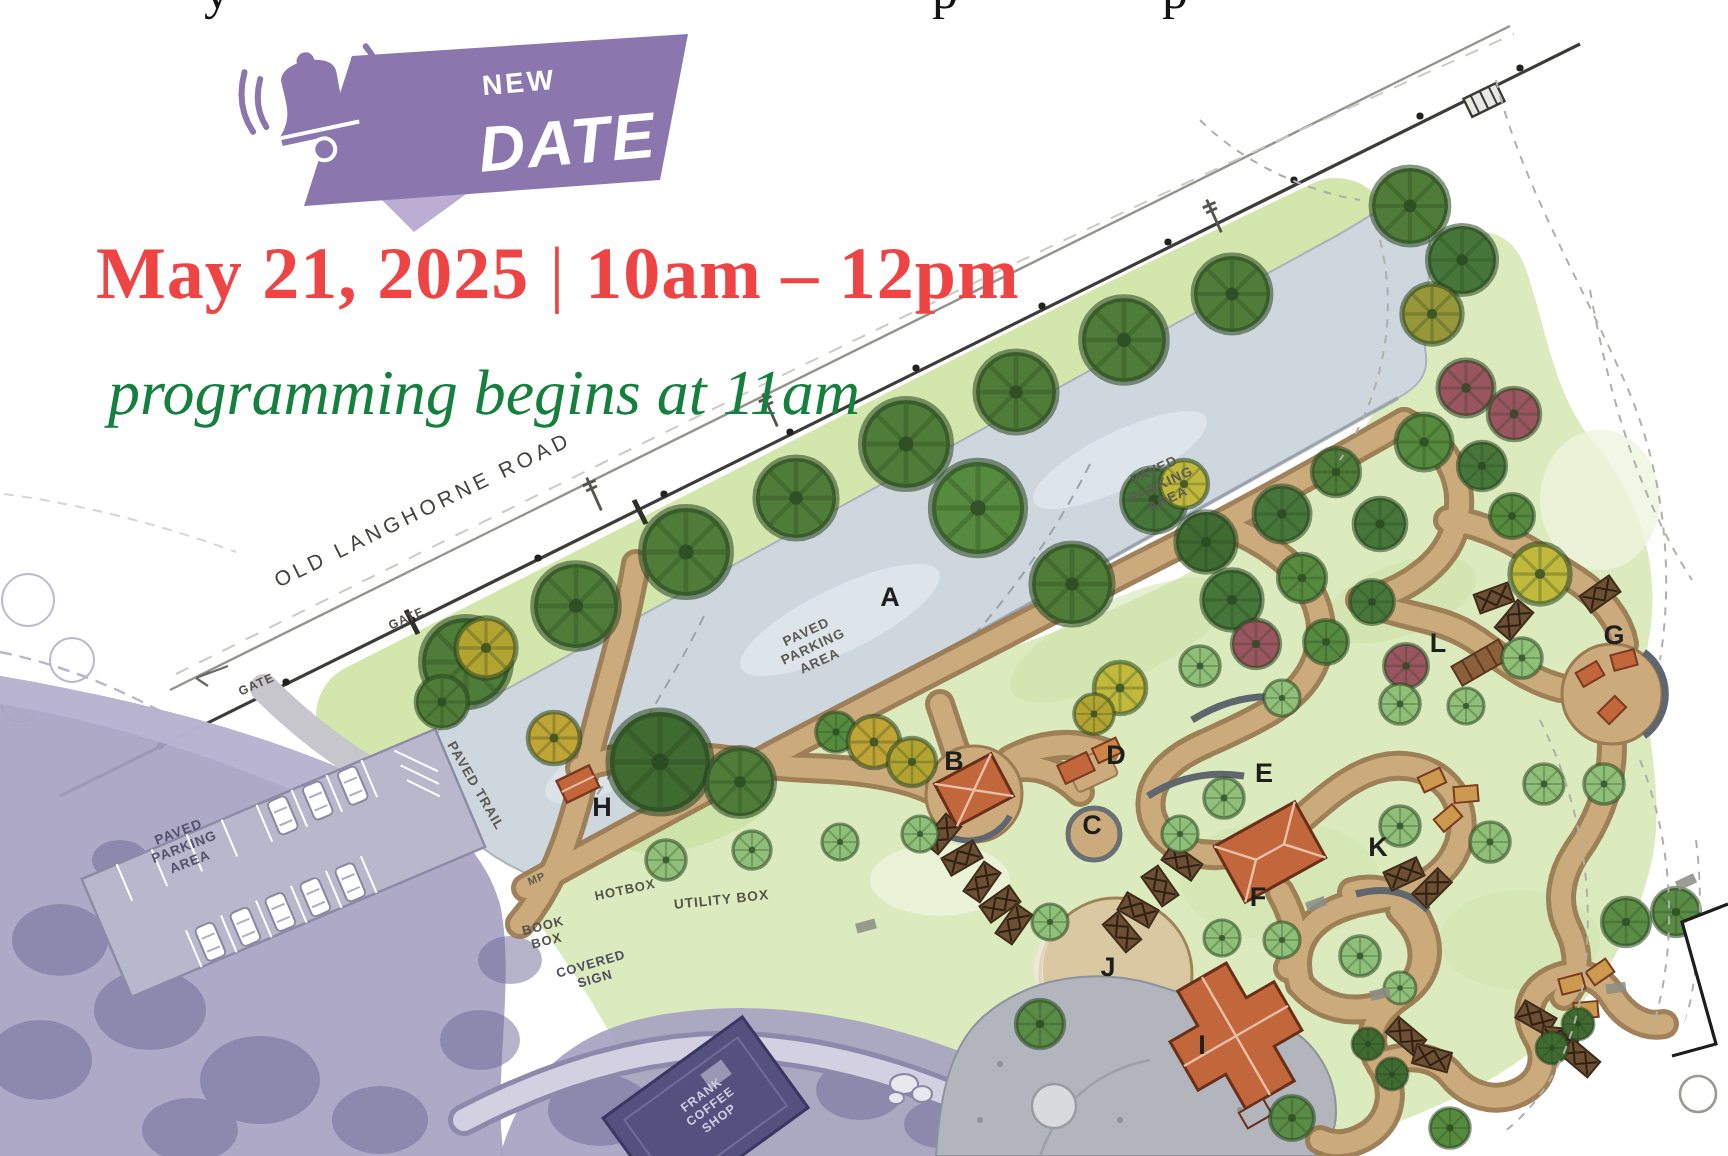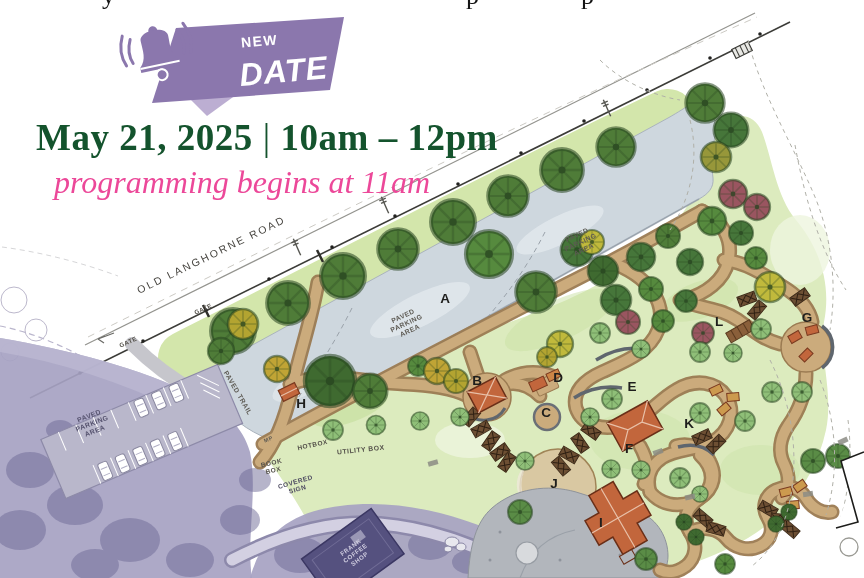--- a/index.html
+++ b/index.html
@@ -8,25 +8,25 @@
   .stage svg{display:block;}
   #plan{position:absolute;left:0;top:0;}
   
   #cropline{position:absolute;left:0;top:0;width:864px;height:10px;overflow:hidden;}
   #cropline span{position:absolute;top:-19px;font:26px "Liberation Serif",serif;color:#141414;}
   
   #badge{position:absolute;left:112px;top:4px;width:250px;height:125px;}
   .badge-top{font:700 14px "Liberation Sans",sans-serif;fill:#ffffff;letter-spacing:1.5px;}
   .badge-main{font:italic 700 32px "Liberation Sans",sans-serif;fill:#ffffff;letter-spacing:1px;}
   
-  #headline{position:absolute;left:36px;top:116px;width:540px;
-            font:700 37px "Liberation Serif",serif;color:#14532d;letter-spacing:.5px;white-space:nowrap;}
+  #headline{position:absolute;left:48px;top:116px;width:540px;
+            font:700 37px "Liberation Serif",serif;color:#ef4444;letter-spacing:.5px;white-space:nowrap;}
   #headline .sep{padding:0 10px;font-weight:400;}
-  #subtitle{position:absolute;left:54px;top:164px;width:420px;
-            font:italic 32px "Liberation Serif",serif;color:#ec4899;white-space:nowrap;}
+  #subtitle{position:absolute;left:54px;top:178px;width:420px;
+            font:italic 32px "Liberation Serif",serif;color:#15803d;white-space:nowrap;}
   
   .arealetter{font:700 13.5px "Liberation Sans",sans-serif;fill:#1e1e1c;text-anchor:middle;}
   .maplabel{font-family:"Liberation Sans",sans-serif;text-anchor:middle;}
 </style>
 </head>
 <body>
 
 <div class="stage">
 
 <svg id="plan" width="864" height="578" viewBox="0 0 864 578">

